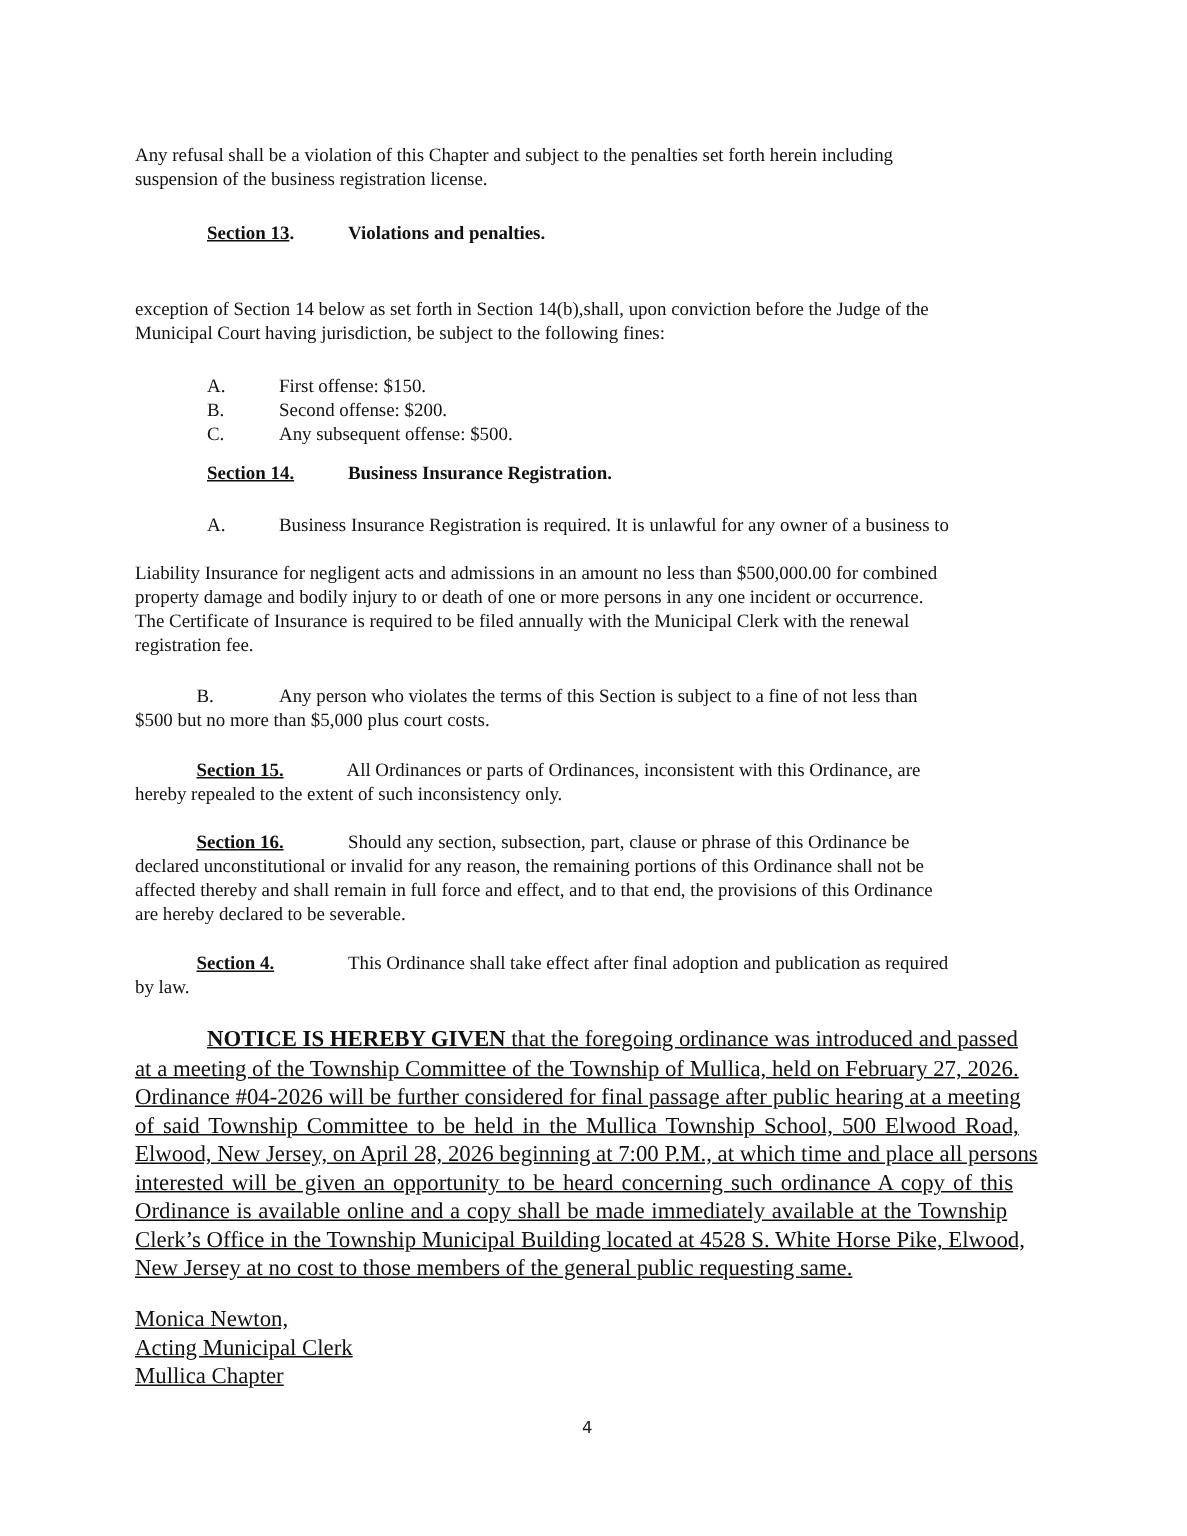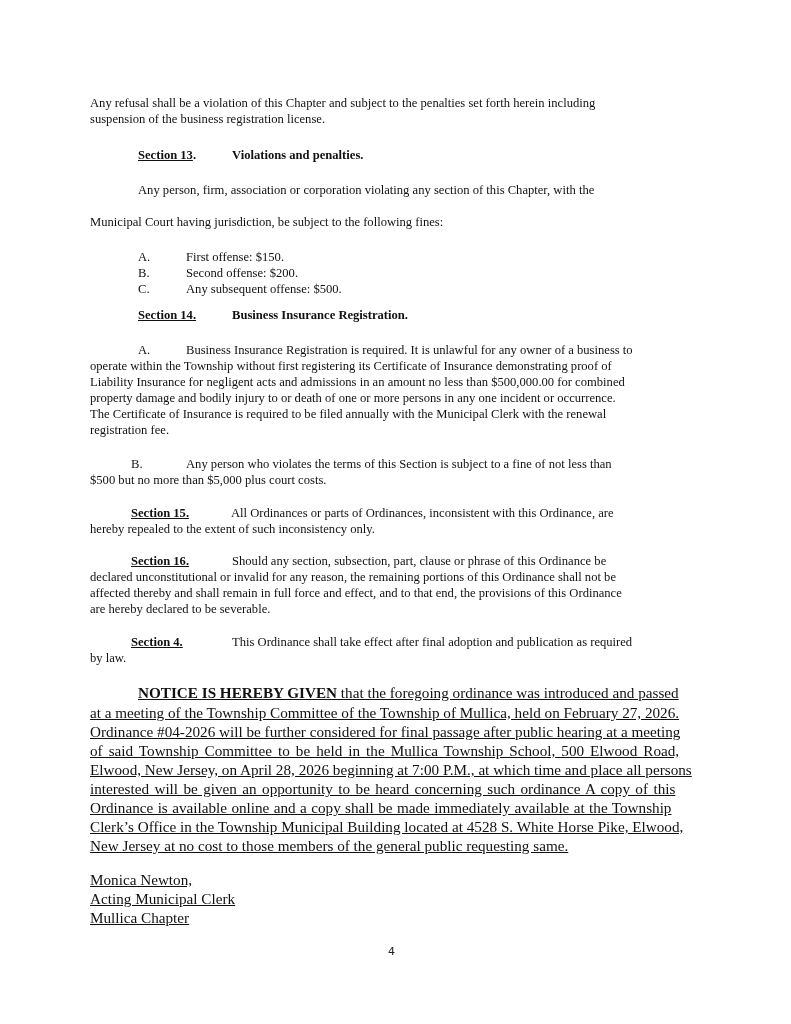--- a/index.html
+++ b/index.html
@@ -16,21 +16,21 @@
 
 <div class="page">
 
   <div class="t" style="top:95px">Any refusal shall be a violation of this Chapter and subject to the penalties set forth herein including</div>
   <div class="t" style="top:111px">suspension of the business registration license.</div>
 
   <div class="t" style="top:147px;left:138px">
     <span class="u">Section 13</span><span class="b">.</span>
     <span class="b" style="position:absolute;left:94px">Violations and penalties.</span>
   </div>
-  <div class="t" style="top:182px;left:138px">Any person, firm, association or corporation violating any section of this Chapter, with the</div>
+  <div class="t" style="top:198px">exception of Section 14 below as set forth in Section 14(b),shall, upon conviction before the Judge of the</div>
   <div class="t" style="top:214px">Municipal Court having jurisdiction, be subject to the following fines:</div>
 
   <div>
     <div class="t" style="top:249px;left:138px">
       <span>A.</span>
       <span style="position:absolute;left:48px">First offense: $150.</span>
     </div>
     <div class="t" style="top:265px;left:138px">
       <span>B.</span>
       <span style="position:absolute;left:48px">Second offense: $200.</span>
@@ -42,21 +42,20 @@
   </div>
 
   <div class="t" style="top:307px;left:138px">
     <span class="u">Section 14.</span>
     <span class="b" style="position:absolute;left:94px">Business Insurance Registration.</span>
   </div>
   <div class="t" style="top:342px;left:138px">
     <span>A.</span>
     <span style="position:absolute;left:48px">Business Insurance Registration is required.  It is unlawful for any owner of a business to</span>
   </div>
-  <div class="t" style="top:358px">operate within the Township without first registering its Certificate of Insurance demonstrating proof of</div>
   <div class="t" style="top:374px">Liability Insurance for negligent acts and admissions in an amount no less than $500,000.00 for combined</div>
   <div class="t" style="top:390px">property damage and bodily injury to or death of one or more persons in any one incident or occurrence.</div>
   <div class="t" style="top:406px">The Certificate of Insurance is required to be filed annually with the Municipal Clerk with the renewal</div>
   <div class="t" style="top:422px">registration fee.</div>
 
   <div class="t" style="top:456px;left:131px">
     <span>B.</span>
     <span style="position:absolute;left:55px">Any person who violates the terms of this Section is subject to a fine of not less than</span>
   </div>
   <div class="t" style="top:472px">$500 but no more than $5,000 plus court costs.</div>

